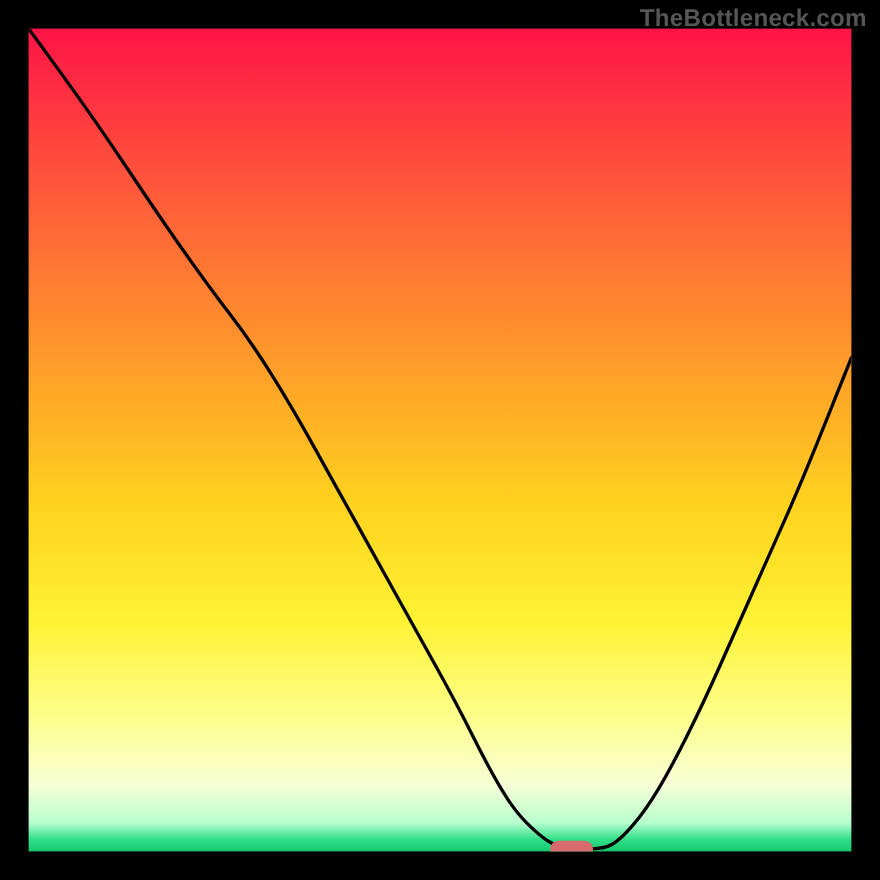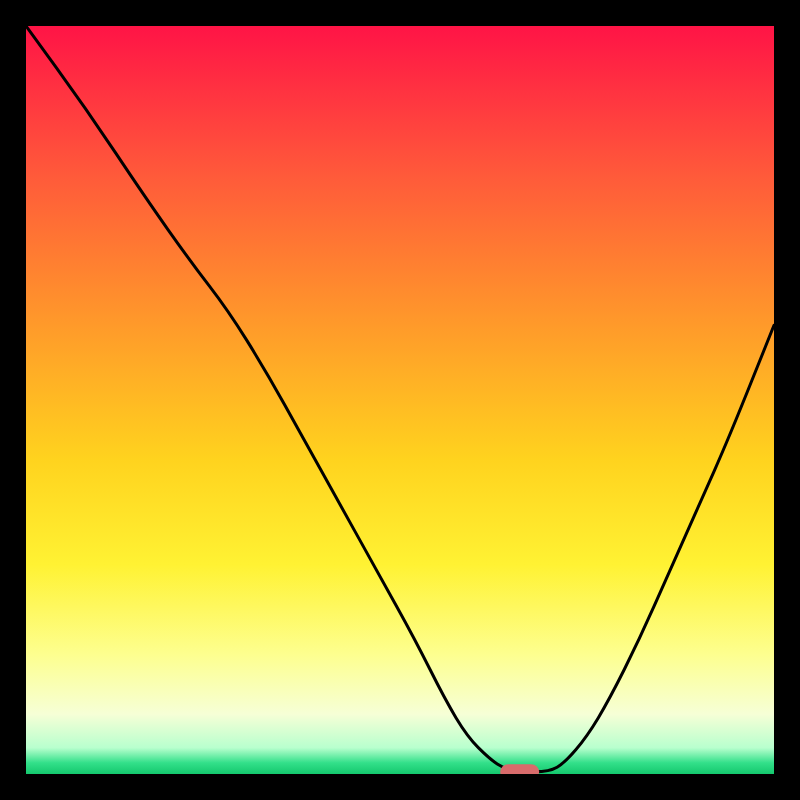--- a/index.html
+++ b/index.html
@@ -33,20 +33,21 @@
     left: 0;
     width: 800px;
     height: 800px;
     display: block;
   }
 </style>
 </head>
 <body>
 <div class="frame">
 
+<div class="watermark">TheBottleneck.com</div>
 
 <svg id="chart-svg" viewBox="0 0 800 800">
   <defs>
     <linearGradient id="bg-grad" x1="0" y1="0" x2="0" y2="1">
           <stop offset="0%" stop-color="#ff1446"></stop>
           <stop offset="20%" stop-color="#ff5a3a"></stop>
           <stop offset="40%" stop-color="#ff9a2a"></stop>
           <stop offset="57.99999999999999%" stop-color="#ffd31e"></stop>
           <stop offset="72%" stop-color="#fff233"></stop>
           <stop offset="84%" stop-color="#fdff8f"></stop>

